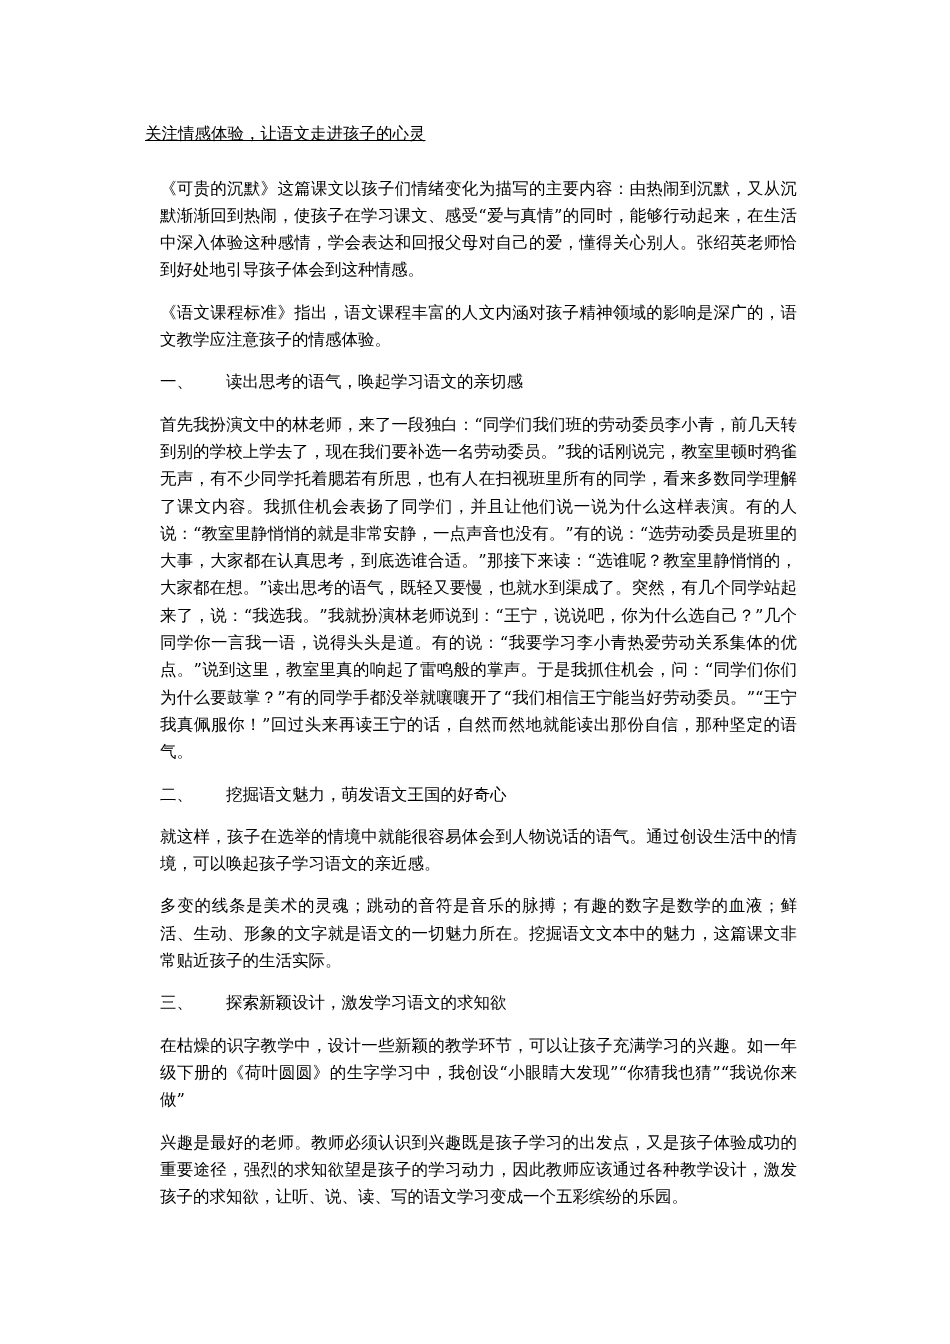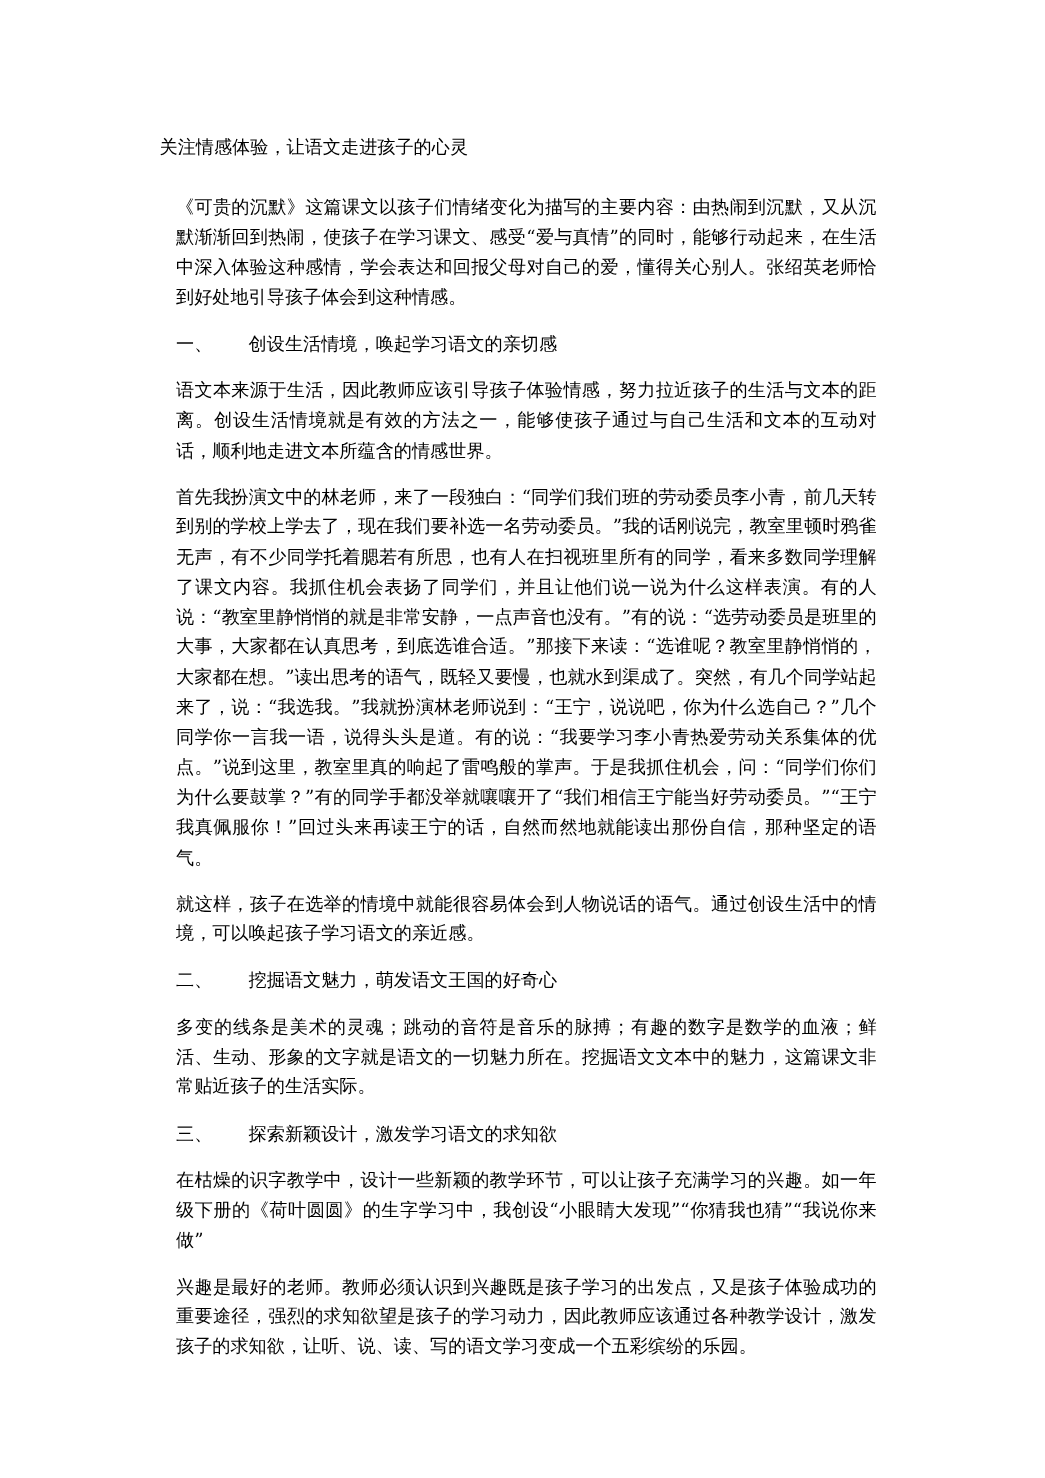--- a/index.html
+++ b/index.html
@@ -21,35 +21,36 @@
     width: 667px;
     font-family: "DejaVu Serif", "Liberation Serif", serif;
     font-size: 16.5px;
     line-height: 27.3px;
     color: #000000;
     text-align: justify;
     text-justify: inter-ideograph;
   }
   .doc-title {
     margin: 0 0 27.3px 0;
+    text-decoration: underline;
   }
   .para {
     margin: 15px;
   }
 </style>
 </head>
 <body>
 
 <div class="page">
   <div class="content">
     <p class="doc-title"><span>关注情感体验，让语文走进孩子的心灵</span></p>
     <p class="para">《可贵的沉默》这篇课文以孩子们情绪变化为描写的主要内容：由热闹到沉默，又从沉默渐渐回到热闹，使孩子在学习课文、感受“爱与真情”的同时，能够行动起来，在生活中深入体验这种感情，学会表达和回报父母对自己的爱，懂得关心别人。张绍英老师恰到好处地引导孩子体会到这种情感。</p>
-    <p class="para">一、　　创设生活情境，唤起学习语文的亲切感</p>
-    <p class="para">语文本来源于生活，因此教师应该引导孩子体验情感，努力拉近孩子的生活与文本的距离。创设生活情境就是有效的方法之一，能够使孩子通过与自己生活和文本的互动对话，顺利地走进文本所蕴含的情感世界。</p>
+    <p class="para">《语文课程标准》指出，语文课程丰富的人文内涵对孩子精神领域的影响是深广的，语文教学应注意孩子的情感体验。</p>
+    <p class="para">一、　　读出思考的语气，唤起学习语文的亲切感</p>
     <p class="para">首先我扮演文中的林老师，来了一段独白：“同学们我们班的劳动委员李小青，前几天转到别的学校上学去了，现在我们要补选一名劳动委员。”我的话刚说完，教室里顿时鸦雀无声，有不少同学托着腮若有所思，也有人在扫视班里所有的同学，看来多数同学理解了课文内容。我抓住机会表扬了同学们，并且让他们说一说为什么这样表演。有的人说：“教室里静悄悄的就是非常安静，一点声音也没有。”有的说：“选劳动委员是班里的大事，大家都在认真思考，到底选谁合适。”那接下来读：“选谁呢？教室里静悄悄的，大家都在想。”读出思考的语气，既轻又要慢，也就水到渠成了。突然，有几个同学站起来了，说：“我选我。”我就扮演林老师说到：“王宁，说说吧，你为什么选自己？”几个同学你一言我一语，说得头头是道。有的说：“我要学习李小青热爱劳动关系集体的优点。”说到这里，教室里真的响起了雷鸣般的掌声。于是我抓住机会，问：“同学们你们为什么要鼓掌？”有的同学手都没举就嚷嚷开了“我们相信王宁能当好劳动委员。”“王宁我真佩服你！”回过头来再读王宁的话，自然而然地就能读出那份自信，那种坚定的语气。</p>
+    <p class="para">二、　　挖掘语文魅力，萌发语文王国的好奇心</p>
     <p class="para">就这样，孩子在选举的情境中就能很容易体会到人物说话的语气。通过创设生活中的情境，可以唤起孩子学习语文的亲近感。</p>
-    <p class="para">二、　　挖掘语文魅力，萌发语文王国的好奇心</p>
     <p class="para">多变的线条是美术的灵魂；跳动的音符是音乐的脉搏；有趣的数字是数学的血液；鲜活、生动、形象的文字就是语文的一切魅力所在。挖掘语文文本中的魅力，这篇课文非常贴近孩子的生活实际。</p>
     <p class="para">三、　　探索新颖设计，激发学习语文的求知欲</p>
     <p class="para">在枯燥的识字教学中，设计一些新颖的教学环节，可以让孩子充满学习的兴趣。如一年级下册的《荷叶圆圆》的生字学习中，我创设“小眼睛大发现”“你猜我也猜”“我说你来做”</p>
     <p class="para">兴趣是最好的老师。教师必须认识到兴趣既是孩子学习的出发点，又是孩子体验成功的重要途径，强烈的求知欲望是孩子的学习动力，因此教师应该通过各种教学设计，激发孩子的求知欲，让听、说、读、写的语文学习变成一个五彩缤纷的乐园。</p>
   </div>
 </div>
 
 </body></html>

